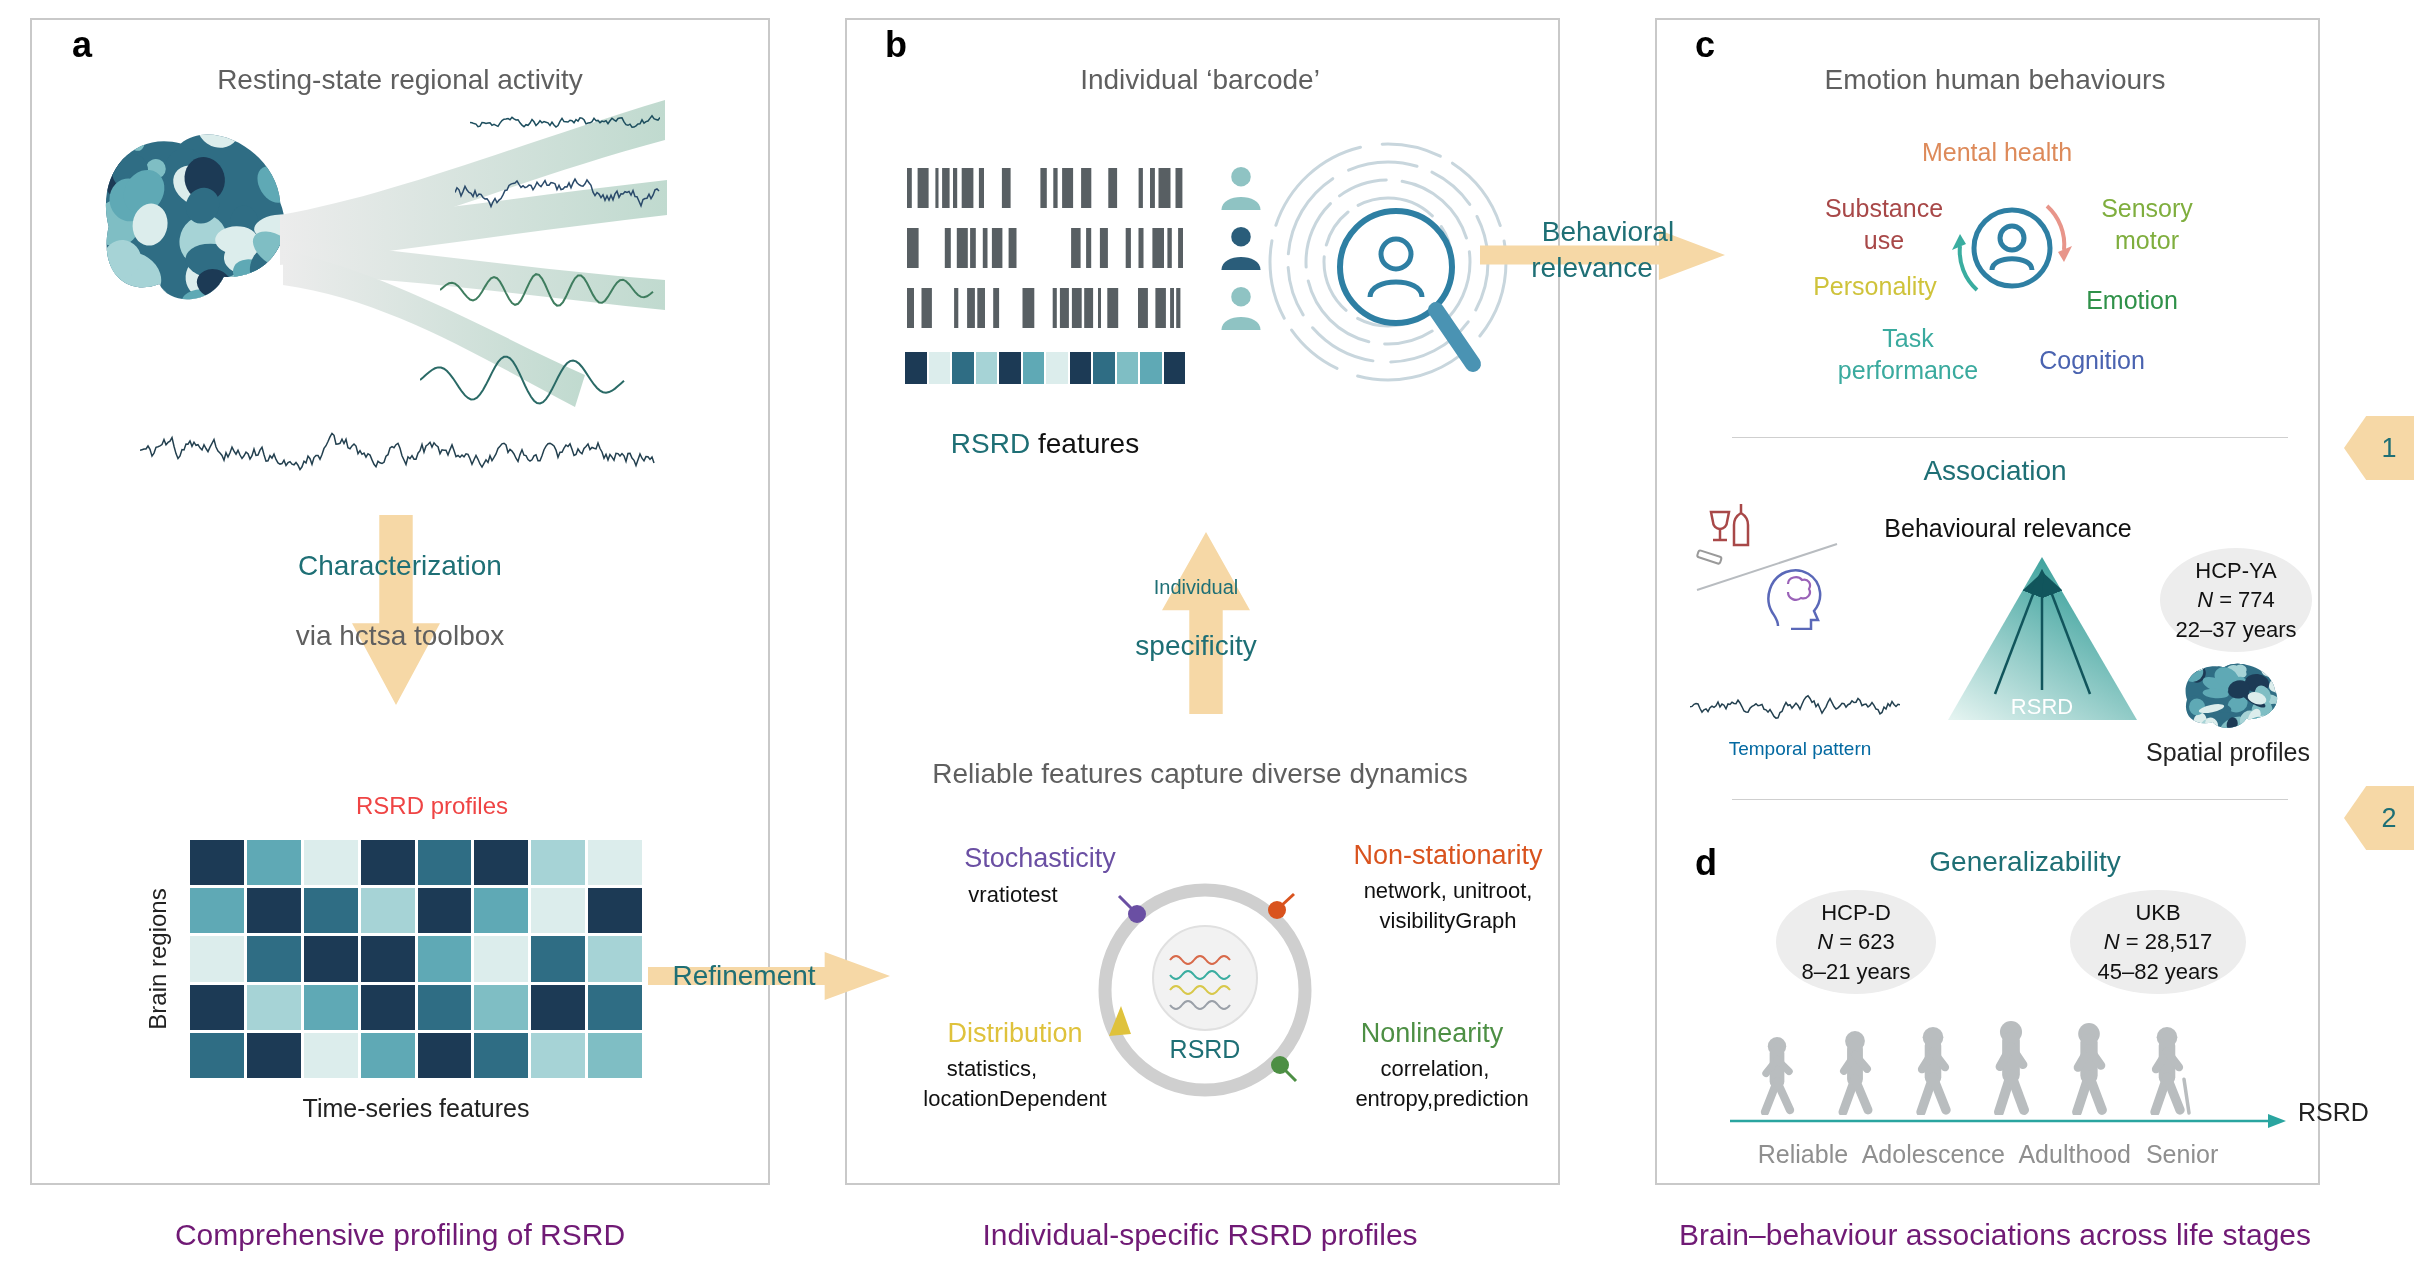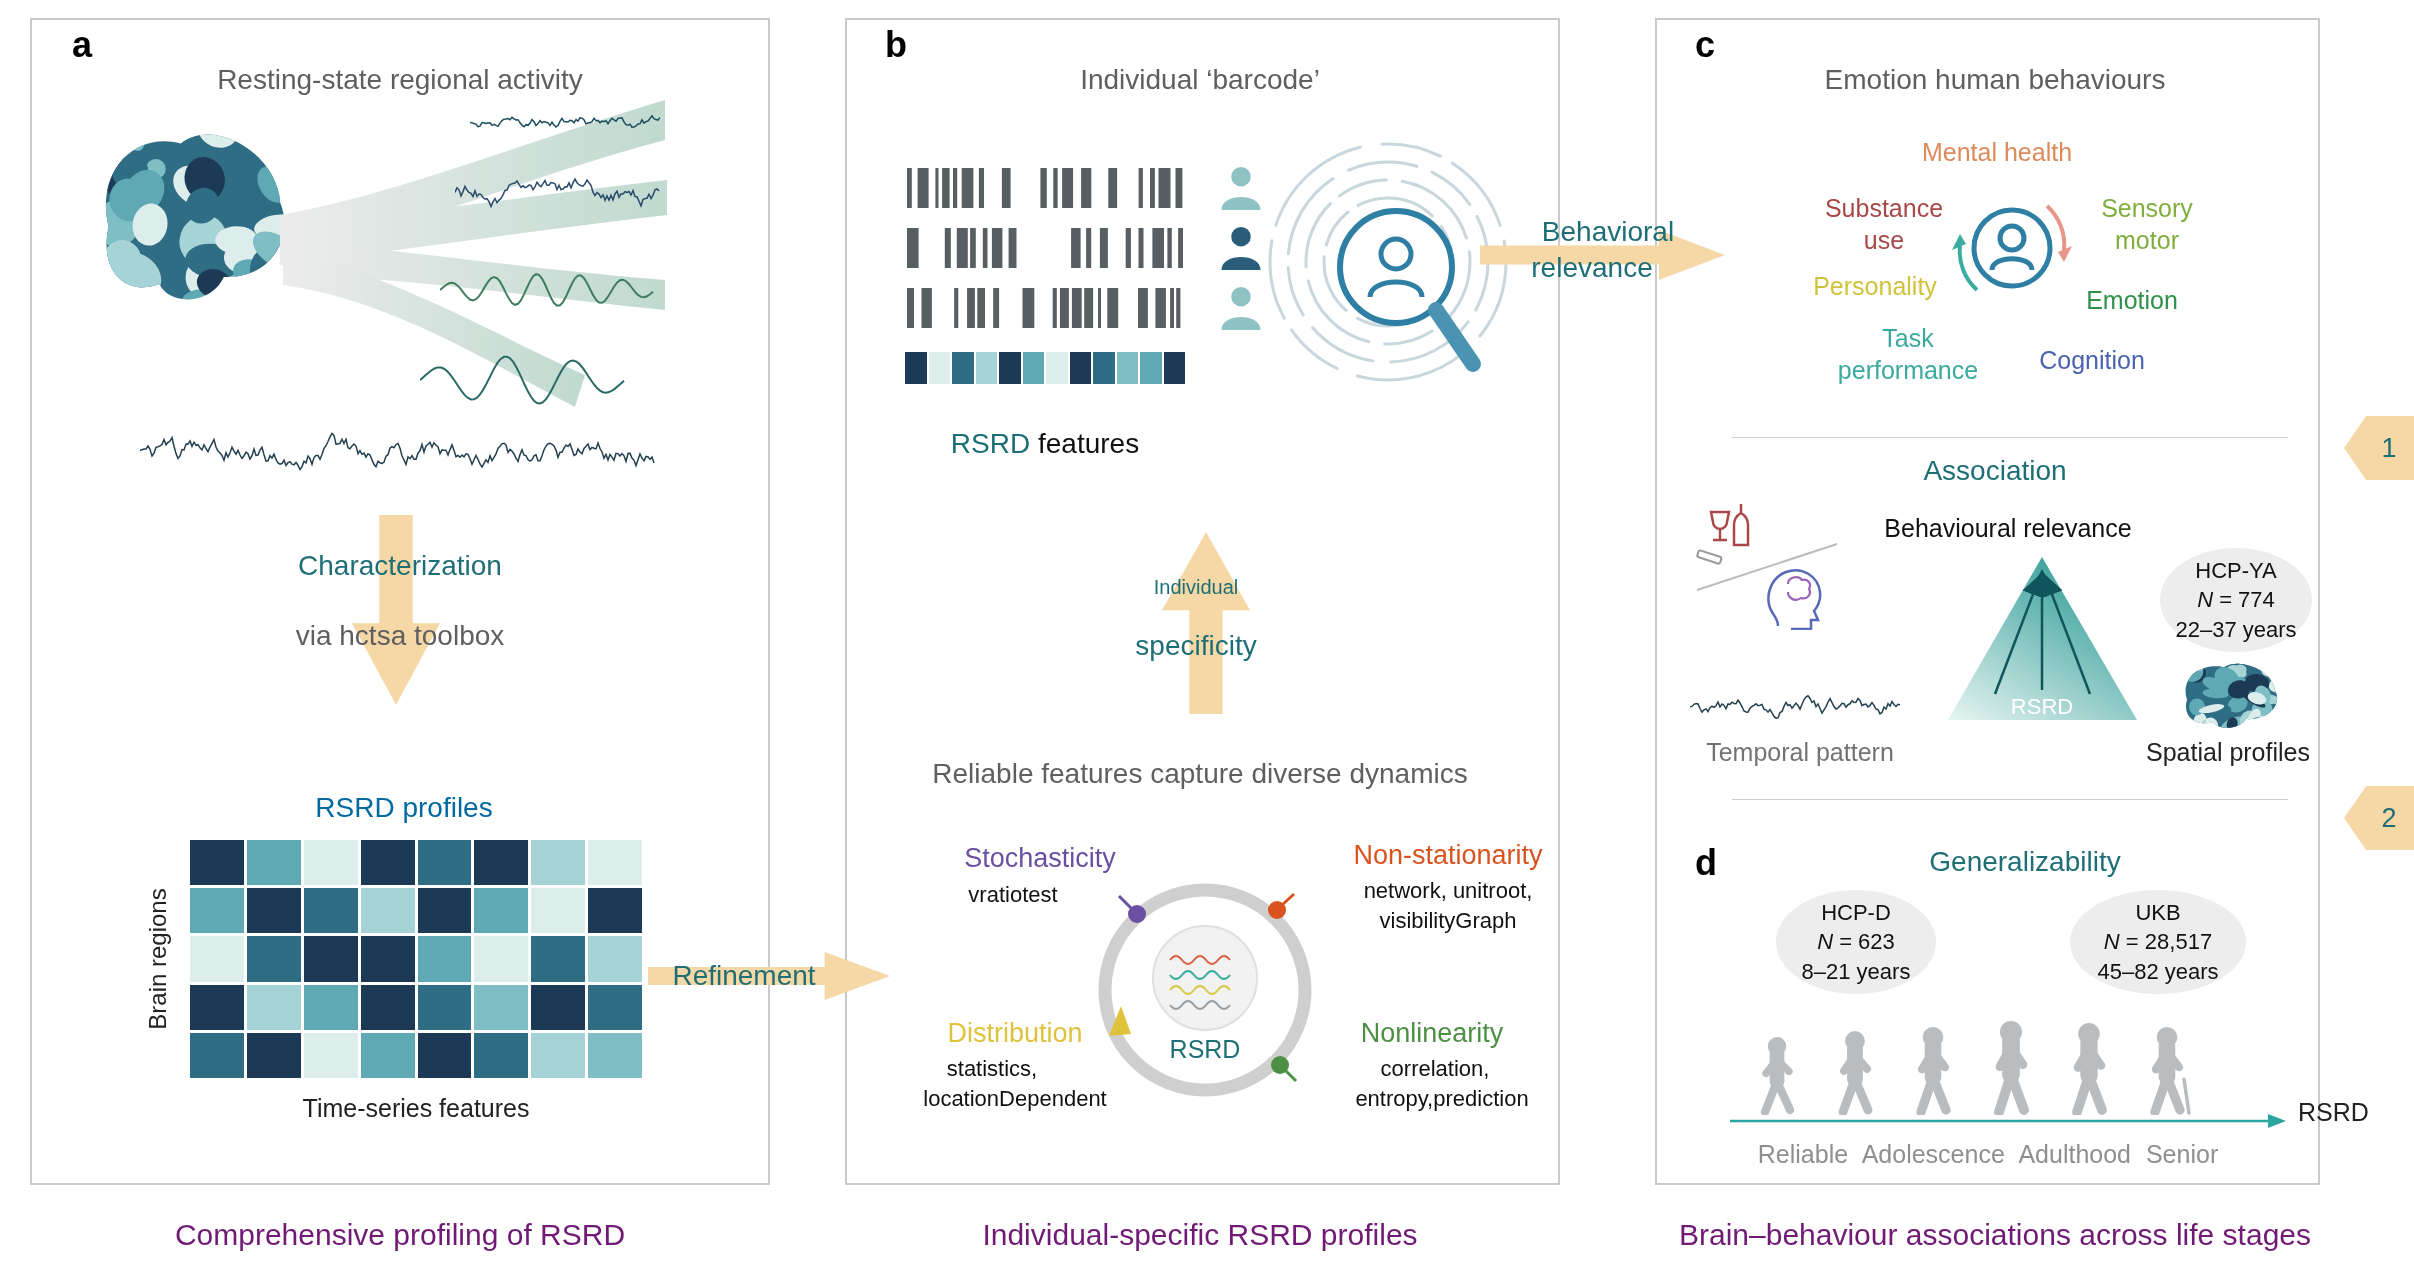--- a/index.html
+++ b/index.html
@@ -125,21 +125,21 @@
         <polyline points="0,40.0 3,37.5 6,34.8 9,32.2 12,30.0 15,28.3 18,27.4 21,27.5 24,28.7 27,31.0 30,34.3 33,38.3 36,42.8 39,47.4 42,51.7 45,55.4 48,58.0 51,59.4 54,59.3 57,57.6 60,54.4 63,50.0 66,44.6 69,38.7 72,32.6 75,27.0 78,22.2 81,18.7 84,16.8 87,16.7 90,18.4 93,21.7 96,26.5 99,32.4 102,38.9 105,45.5 108,51.6 111,56.8 114,60.7 117,63.0 120,63.4 123,62.1 126,59.1 129,54.7 132,49.3 135,43.4 138,37.3 141,31.7 144,26.9 147,23.3 150,21.1 153,20.5 156,21.4 159,23.6 162,27.0 165,31.1 168,35.7 171,40.2 174,44.5 177,48.0 180,50.6 183,52.2 186,52.7 189,52.1 192,50.7 195,48.6 198,46.0 201,43.4 204,40.8" fill="none" stroke="#2a6a66" stroke-width="2"></polyline>
       </svg></div>
   <div class="abs squiggle" style="left:140px;top:418px"><svg width="515" height="72" viewBox="0 0 515 72">
         <polyline points="0,32.4 2,31.7 4,31.0 6,31.0 8,28.0 10,31.4 12,38.1 14,35.1 16,29.3 18,28.7 20,27.9 22,26.6 24,21.5 26,26.7 28,24.4 30,23.1 32,19.6 34,28.2 36,35.6 38,40.5 40,37.9 42,31.5 44,31.9 46,26.0 48,26.2 50,22.9 52,28.3 54,24.2 56,27.3 58,26.7 60,29.9 62,31.9 64,26.7 66,30.5 68,33.6 70,29.2 72,25.4 74,21.5 76,29.0 78,33.1 80,35.0 82,37.4 84,42.2 86,34.7 88,39.0 90,34.7 92,29.1 94,33.2 96,36.2 98,32.3 100,37.0 102,40.5 104,37.8 106,34.2 108,35.7 110,41.1 112,37.7 114,31.0 116,37.4 118,37.1 120,32.1 122,29.3 124,36.7 126,43.2 128,42.8 130,37.7 132,40.1 134,36.2 136,41.4 138,44.9 140,46.1 142,45.6 144,42.3 146,47.4 148,44.7 150,43.6 152,46.2 154,46.8 156,44.4 158,47.2 160,51.6 162,48.8 164,43.2 166,44.9 168,38.1 170,40.7 172,46.3 174,39.6 176,37.4 178,37.5 180,41.2 182,36.6 184,30.4 186,27.7 188,23.5 190,18.9 192,15.4 194,17.3 196,26.1 198,25.9 200,25.3 202,21.2 204,25.5 206,21.3 208,29.8 210,30.7 212,27.9 214,26.0 216,28.1 218,35.7 220,32.6 222,36.3 224,35.1 226,39.1 228,35.7 230,37.0 232,41.9 234,46.3 236,48.8 238,43.3 240,44.8 242,45.4 244,44.3 246,38.2 248,36.7 250,30.0 252,28.6 254,29.7 256,26.7 258,25.3 260,30.2 262,37.7 264,42.0 266,46.4 268,38.8 270,40.7 272,37.7 274,41.2 276,41.2 278,35.2 280,32.7 282,26.5 284,34.1 286,28.0 288,26.5 290,24.3 292,29.1 294,24.8 296,27.3 298,28.7 300,35.7 302,31.8 304,32.3 306,32.2 308,37.0 310,31.6 312,26.9 314,32.6 316,38.6 318,37.5 320,39.3 322,37.0 324,38.9 326,35.8 328,36.4 330,40.8 332,46.3 334,41.8 336,37.5 338,41.3 340,46.0 342,49.1 344,45.4 346,41.8 348,44.4 350,37.8 352,42.6 354,39.4 356,35.9 358,30.4 360,28.3 362,25.8 364,25.3 366,27.0 368,34.4 370,31.4 372,33.1 374,36.0 376,40.2 378,43.4 380,36.6 382,31.8 384,37.2 386,37.6 388,41.6 390,43.0 392,41.8 394,37.9 396,36.8 398,42.7 400,42.7 402,37.8 404,31.7 406,28.1 408,25.8 410,25.4 412,26.4 414,28.0 416,32.1 418,39.3 420,34.3 422,34.3 424,30.2 426,27.0 428,28.5 430,25.9 432,31.3 434,37.5 436,36.5 438,31.0 440,34.0 442,35.8 444,30.5 446,28.4 448,25.9 450,31.5 452,29.4 454,30.3 456,30.9 458,25.1 460,30.5 462,34.0 464,40.2 466,36.3 468,42.1 470,36.6 472,39.1 474,42.2 476,35.4 478,35.6 480,38.0 482,35.6 484,37.8 486,43.4 488,35.5 490,35.4 492,40.1 494,42.3 496,47.5 498,41.7 500,35.9 502,40.2 504,42.9 506,38.6 508,38.7 510,41.4 512,39.0 514,45.0" fill="none" stroke="#23404f" stroke-width="1.5"></polyline>
       </svg></div>
 
   <div class="abs arrow-down" style="left:352px;top:515px;width:88px;height:190px"></div>
   <div class="abs ctr teal" style="left:400px;top:550px;font-size:28px;z-index:3">Characterization</div>
   <div class="abs ctr" style="left:400px;top:620px;font-size:28px;color:#5f5f5f;z-index:3">via hctsa toolbox</div>
 
-  <div class="abs ctr" style="left:404px;top:792px;font-size:28px;color:#0369a1">RSRD profiles</div>
+  <div class="abs ctr" style="left:432px;top:792px;font-size:24px;color:#ef4444">RSRD profiles</div>
   <div class="abs heatmap" style="left:190px;top:840px;width:452px;height:238px">
       <div style="background: rgb(28, 58, 85);"></div>
       <div style="background: rgb(95, 169, 181);"></div>
       <div style="background: rgb(220, 237, 236);"></div>
       <div style="background: rgb(28, 58, 85);"></div>
       <div style="background: rgb(47, 109, 132);"></div>
       <div style="background: rgb(28, 58, 85);"></div>
       <div style="background: rgb(166, 211, 214);"></div>
       <div style="background: rgb(220, 237, 236);"></div>
       <div style="background: rgb(95, 169, 181);"></div>
@@ -462,21 +462,21 @@
           <ellipse cx="92.8" cy="55.8" rx="8.1" ry="5.0" fill="#7fbec4" transform="rotate(23 92.8 55.8)"></ellipse>
           <ellipse cx="99.1" cy="2.9" rx="6.7" ry="7.7" fill="#1c3a55" transform="rotate(27 99.1 2.9)"></ellipse>
           <ellipse cx="74.2" cy="57.5" rx="5.5" ry="9.3" fill="#dcedec" transform="rotate(28 74.2 57.5)"></ellipse>
           <ellipse cx="18.1" cy="3.1" rx="8.6" ry="7.8" fill="#dcedec" transform="rotate(-18 18.1 3.1)"></ellipse>
           <ellipse cx="99.2" cy="23.7" rx="10.9" ry="7.9" fill="#dcedec" transform="rotate(-31 99.2 23.7)"></ellipse>
           <ellipse cx="77.0" cy="38.2" rx="9.6" ry="5.8" fill="#dcedec" transform="rotate(18 77.0 38.2)"></ellipse>
           <ellipse cx="71.3" cy="64.7" rx="12.3" ry="4.8" fill="#5fa9b5" transform="rotate(-33 71.3 64.7)"></ellipse>
           <ellipse cx="31.5" cy="48.6" rx="12.9" ry="3.7" fill="#dcedec" transform="rotate(-12 31.5 48.6)"></ellipse>
         </g>
       </svg></div>
-  <div class="abs ctr" style="left:1800px;top:738px;font-size:25px;color:#737373">Temporal pattern</div>
+  <div class="abs ctr" style="left:1800px;top:738px;font-size:19px;color:#0369a1">Temporal pattern</div>
   <div class="abs ctr" style="left:2228px;top:738px;font-size:25px;color:#222">Spatial profiles</div>
 
   <div class="abs divider" style="left:1732px;top:799px;width:556px"></div>
   <div class="abs ribbon" style="left:2344px;top:786px;width:74px;height:64px">
       <span>2</span>
     </div>
 
   <div class="abs plabel" style="left:1695px;top:842px">d</div>
   <div class="abs ctr teal" style="left:2025px;top:846px;font-size:28px">Generalizability</div>
 

